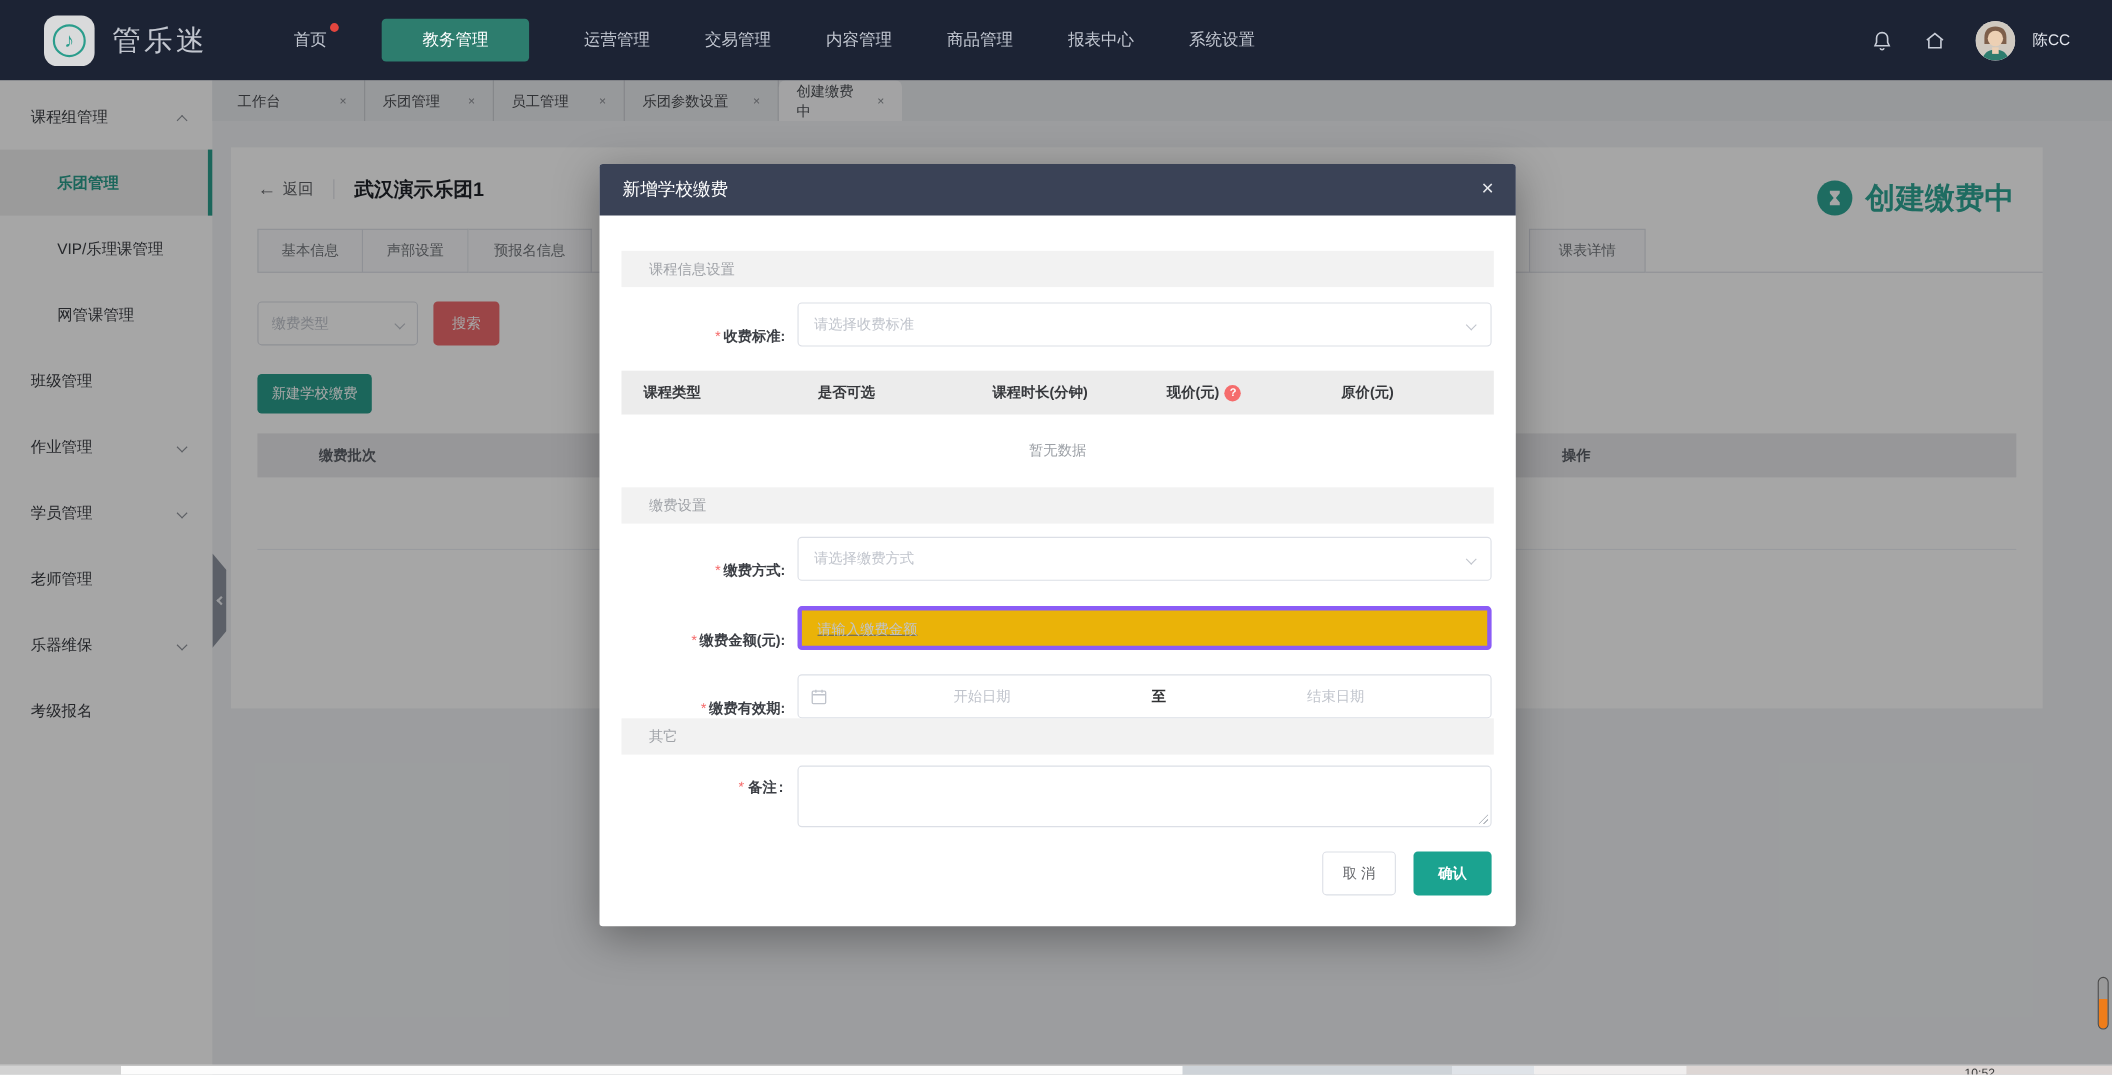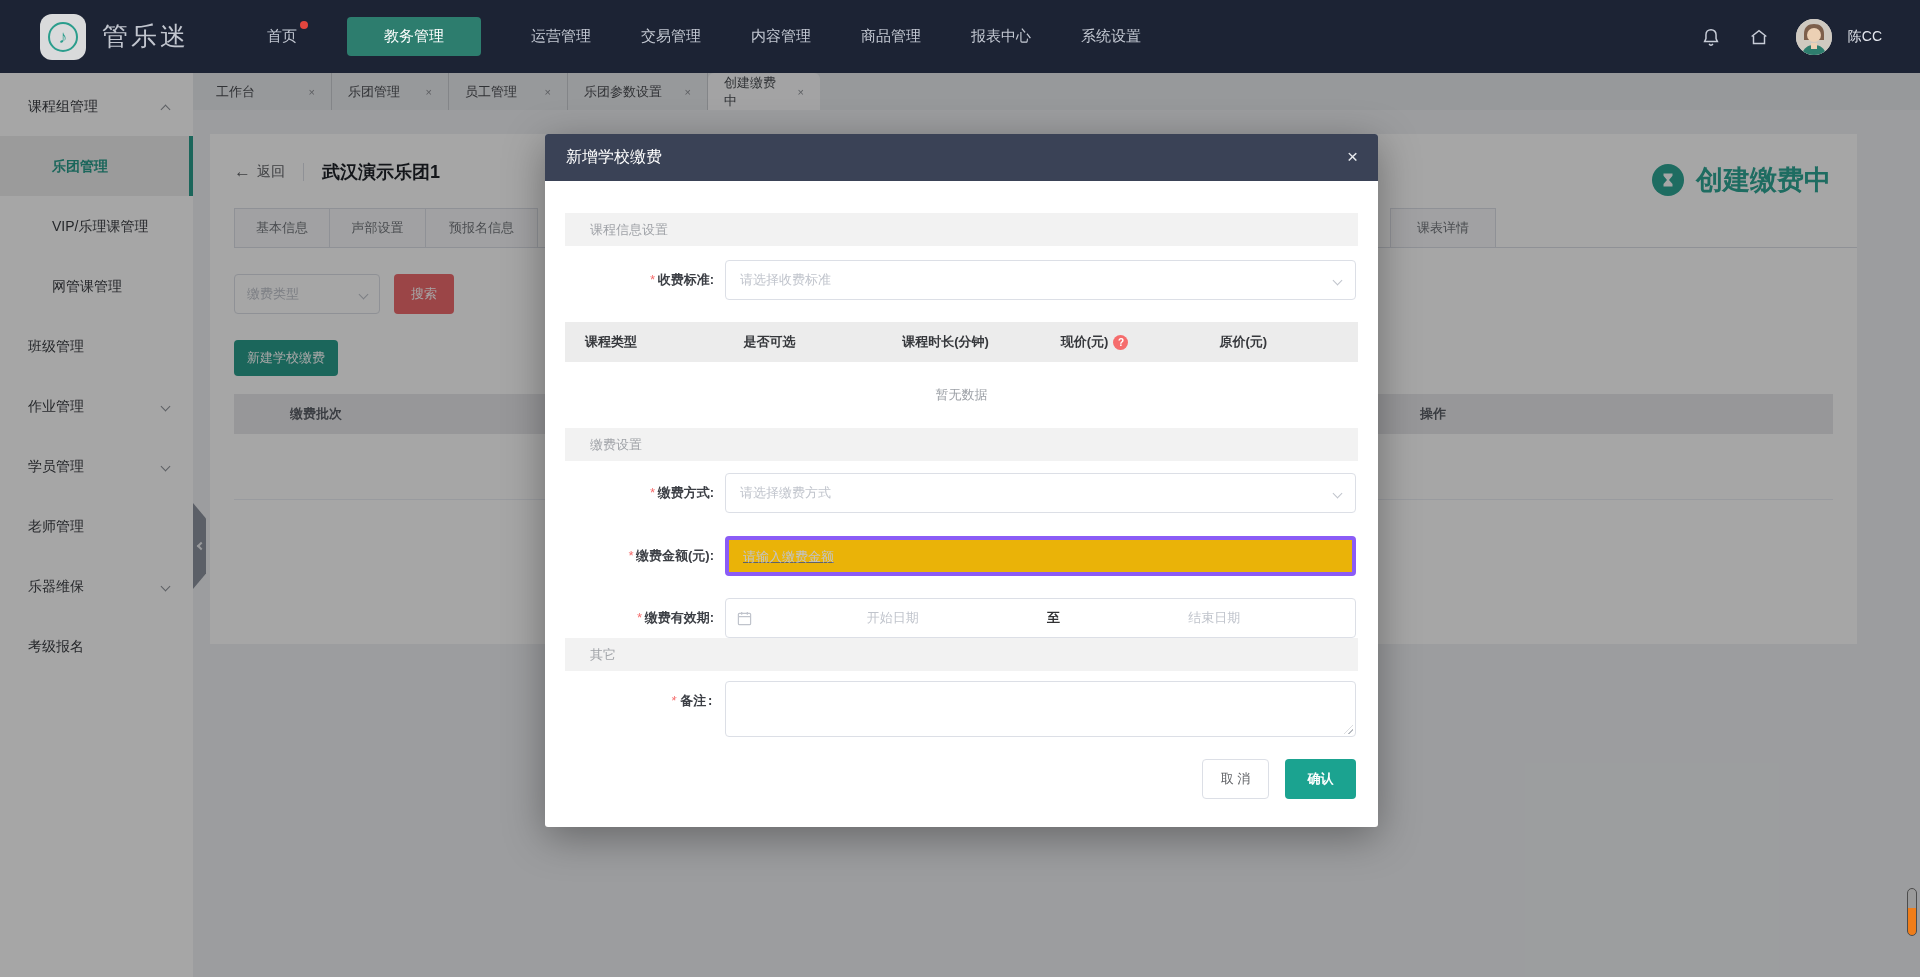--- a/index.html
+++ b/index.html
@@ -72,27 +72,27 @@
   .data-table { margin:18px 24px 0 24px; }
   .data-thead { position:relative; height:40px; background:#e9e9eb; }
   .data-th { position:absolute; top:0; height:40px; line-height:40px; font-size:13px; font-weight:bold; color:#5a5e66; }
   .th-batch { left:56px; } .th-type { left:929px; } .th-action { left:1186px; }
   .data-empty-row { height:66px; background:#fff; border-bottom:1px solid #ebeef5; }
 
   
   .mask { position:absolute; left:0; top:73px; width:1920px; height:904px; background:rgba(0,0,0,0.35); z-index:10; }
 
   
-  .modal { position:absolute; left:545px; top:134px; width:833px; background:#ffffff; border-radius:3px; box-shadow:0 10px 40px rgba(0,0,0,.35); z-index:20; padding-bottom:28px; }
+  .modal { position:absolute; left:545px; top:149px; width:833px; background:#ffffff; border-radius:3px; box-shadow:0 10px 40px rgba(0,0,0,.35); z-index:20; padding-bottom:28px; }
   .modal-header { height:47px; background:#3a4256; border-radius:3px 3px 0 0; display:flex; align-items:center; padding:0 21px; position:relative; }
   .modal-title { color:#ffffff; font-size:16px; }
   .modal-close { position:absolute; right:20px; top:12px; color:#e8eaee; font-size:19px; line-height:22px; cursor:pointer; }
   .msection { height:33px; line-height:33px; background:#f2f2f2; margin:0 20px; padding-left:25px; font-size:13px; color:#a0a3a8; }
   .msection.first { margin-top:32px; }
-  .mrow { display:flex; align-items:center; padding-right:22px; }
+  .mrow { display:flex; align-items:flex-end; padding-right:22px; }
   .mrow.top-align { align-items:flex-start; }
   .mlabel { width:180px; text-align:right; padding-right:11px; font-size:13px; font-weight:bold; color:#3c3f45; white-space:nowrap; }
   .req { color:#f56c6c; margin-right:3px; font-weight:normal; }
   .minput { position:relative; flex:1; height:40px; border:1px solid #dcdfe6; border-radius:4px; background:#fff; font-size:13px; color:#c0c4cc; line-height:38px; padding-left:14px; cursor:pointer; }
   .minput .chev { right:14px; top:16px; border-color:#c0c4cc; }
   input.minput-native { flex:1; height:40px; border:4px solid #8b5cf6; border-radius:4px; background:#eab308; font-size:13px; color:#606266; padding-left:14px; outline:none; font-family:inherit;text-decoration:underline; }
   input.minput-native::placeholder { color:#c0c4cc; }
   .row-standard { margin-top:14px; }
   .row-method { margin-top:12px; }
   .row-amount { margin-top:23px; }
@@ -351,14 +351,23 @@
     </div>
 
     <div class="modal-btns">
       <button class="btn-cancel">取 消</button>
       <button class="btn-confirm">确认</button>
     </div>
   </div>
 
   <div class="scroll-pill"></div>
 
+  <div class="taskbar">
+    <div class="tb-seg" style="left:0; width:110px; background:#d2d2d2;"></div>
+    <div class="tb-seg" style="left:110px; width:965px; background:#fcfcfc;"></div>
+    <div class="tb-seg" style="left:1075px; width:245px; background:#ced3d8;"></div>
+    <div class="tb-seg" style="left:1320px; width:75px; background:#dfe3e8;"></div>
+    <div class="tb-seg" style="left:1395px; width:138px; background:#f0eeee;"></div>
+    <div class="tb-seg" style="left:1533px; width:387px; background:#ddd6d4;"></div>
+    <span class="tb-clock">10:52</span>
+  </div>
 
 </div>
 
 </body></html>

